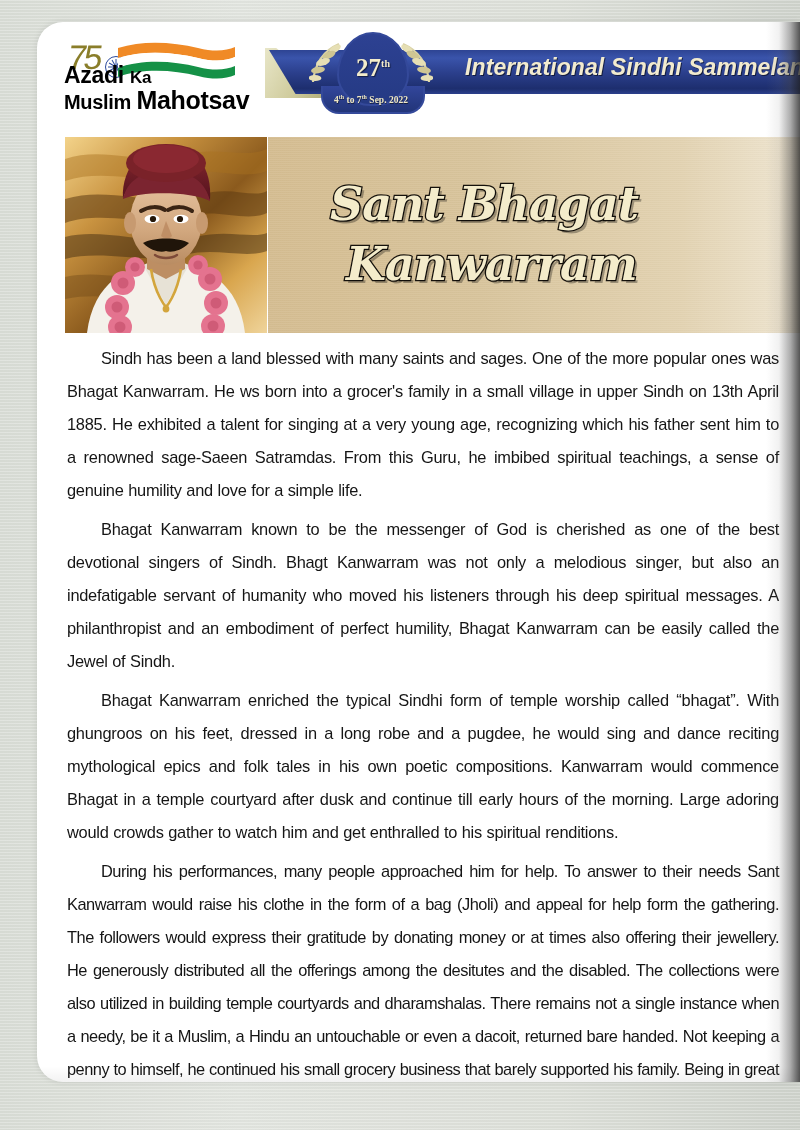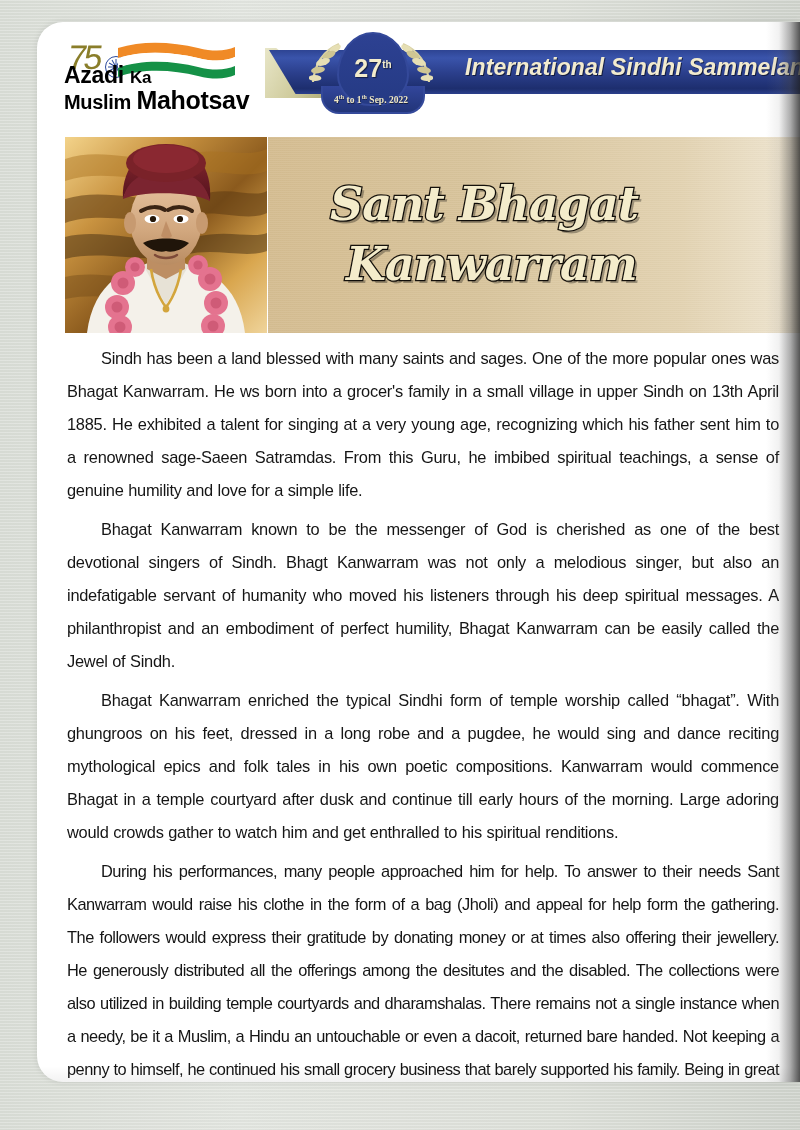--- a/index.html
+++ b/index.html
@@ -198,21 +198,21 @@
     width: 68px; height: 70px;
     border: 2.5px solid #34499a;
     border-radius: 50% 50% 46% 46% / 58% 58% 42% 42%;
     background: linear-gradient(to bottom, #2d4192 0%, #253a84 100%);
   }
   .emblem-num {
     position: absolute;
     left: 0; top: 20px;
     width: 68px;
     text-align: center;
-    font-family: Liberation Sans, sans-serif;
+    font-family: Liberation Serif, serif;
     font-weight: 700;
     font-size: 25px;
     color: #f3eccb;
     text-shadow: 1px 1px 1px rgba(0,0,0,0.5);
   }
   .emblem-num sup { font-size: 10px; }
   .laurel { position: absolute; top: 8px; }
   .laurel.l { left: 2px; }
   .laurel.r { right: 2px; }
   .emblem-date {
@@ -351,21 +351,21 @@
           <ellipse cx="6" cy="36" rx="6.4" ry="3.1" fill="#e6dfb4" transform="rotate(2 6 36)"></ellipse>
         </svg>
         <svg class="laurel r" width="34" height="48" viewBox="0 0 34 48">
           <path d="M4,2 C18,8 28,20 30,40" stroke="#d9d2a6" stroke-width="2.2" fill="none"></path>
           <ellipse cx="8" cy="7" rx="6.5" ry="3.2" fill="#e6dfb4" transform="rotate(32 8 7)"></ellipse>
           <ellipse cx="14" cy="13" rx="7" ry="3.3" fill="#cfc693" transform="rotate(26 14 13)"></ellipse>
           <ellipse cx="20" cy="20" rx="7.2" ry="3.4" fill="#e6dfb4" transform="rotate(18 20 20)"></ellipse>
           <ellipse cx="25" cy="28" rx="7" ry="3.3" fill="#cfc693" transform="rotate(8 25 28)"></ellipse>
           <ellipse cx="28" cy="36" rx="6.4" ry="3.1" fill="#e6dfb4" transform="rotate(-2 28 36)"></ellipse>
         </svg>
-        <div class="emblem-date"><span>4</span><sup>th</sup><span> to 1</span><sup>th</sup><span> Sep. 2022</span></div>
+        <div class="emblem-date"><span>4</span><sup>th</sup><span> to 7</span><sup>th</sup><span> Sep. 2022</span></div>
       </div>
 
       <div class="banner-title">International Sindhi Sammelan - 2022</div>
     </div>
   </div>
 
   <div class="title-strip">
 
     <div class="portrait">
       <svg width="202" height="196" viewBox="0 0 202 196" preserveAspectRatio="none">

